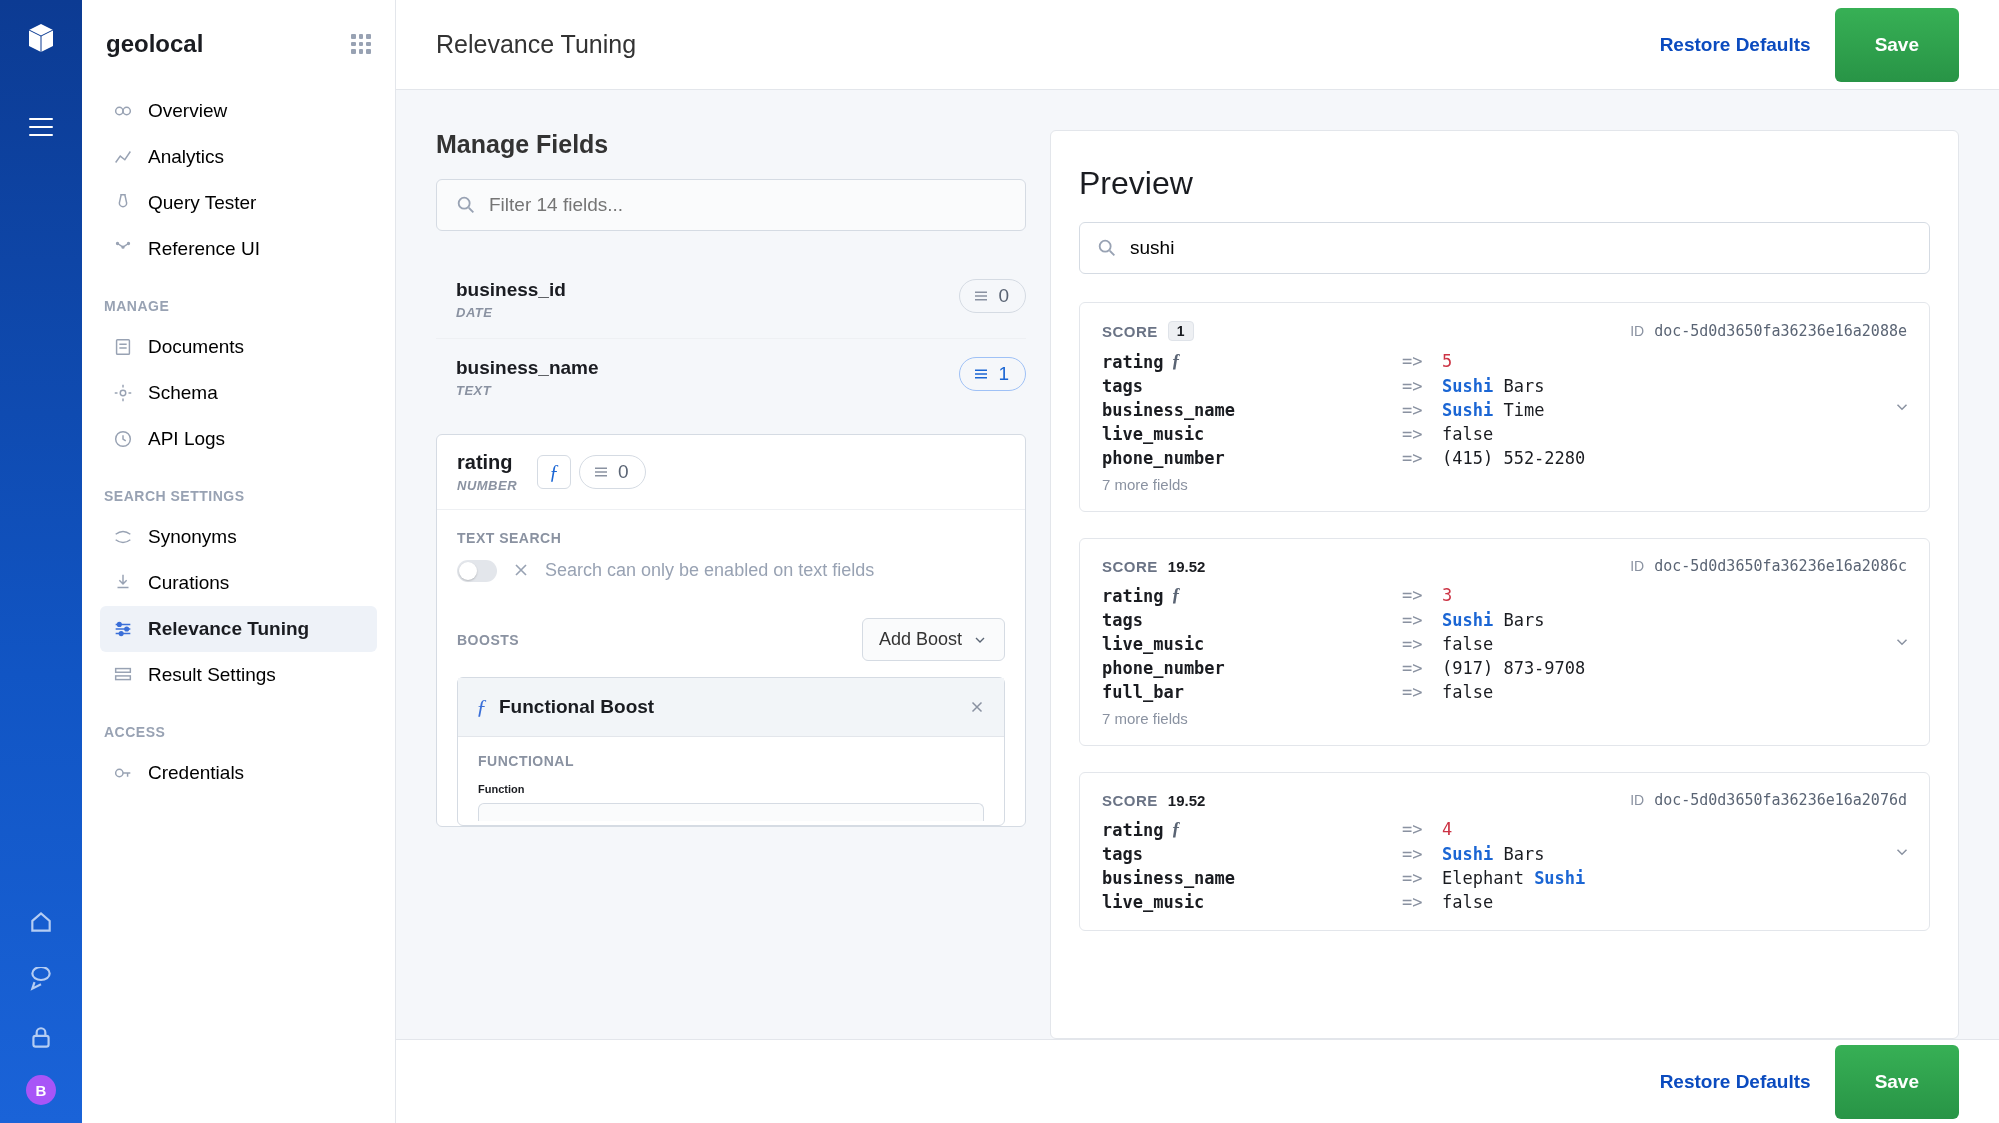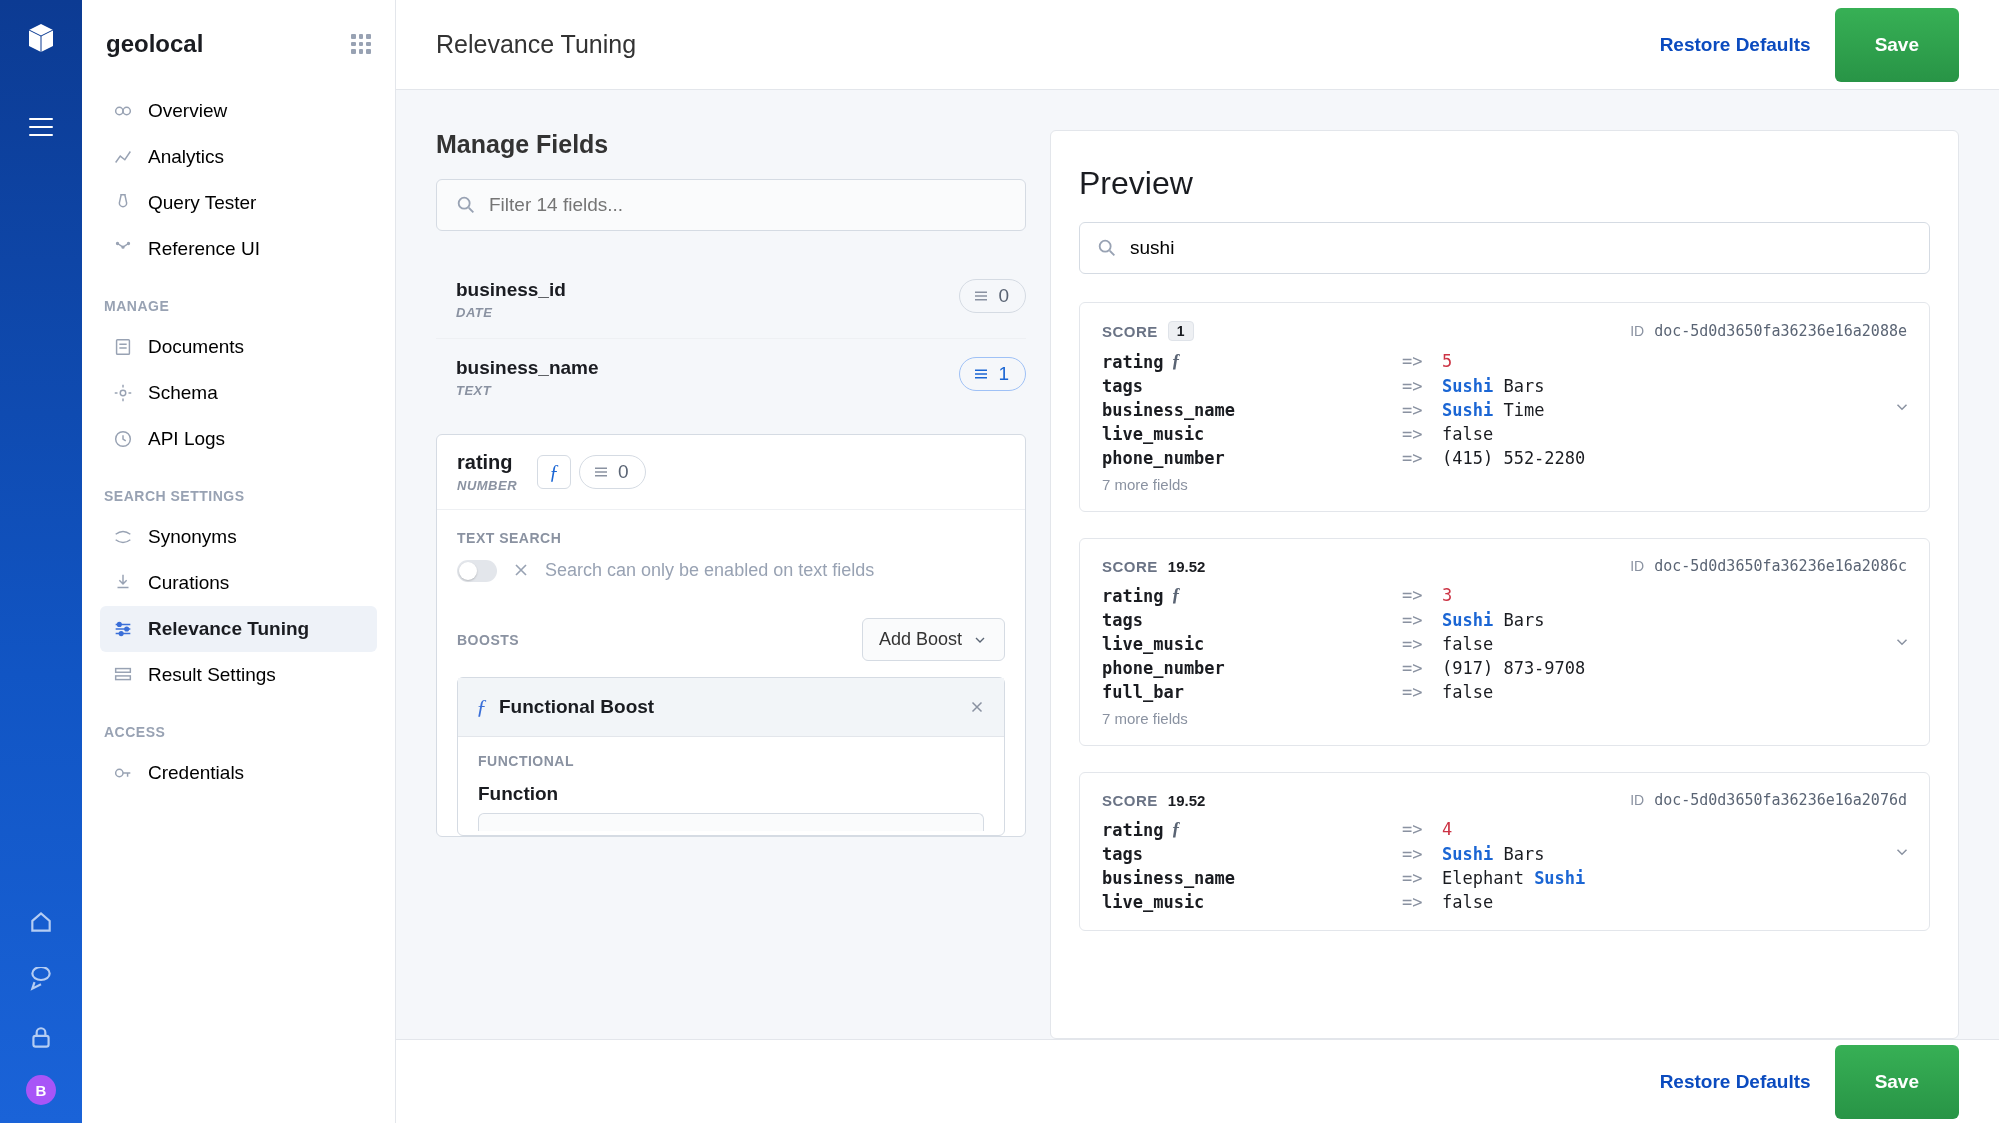--- a/index.html
+++ b/index.html
@@ -85,21 +85,21 @@
 .dd-btn { border:1px solid #d5dbe3; background:#fafbfc; border-radius:6px; padding:10px 16px; display:flex; align-items:center; gap:10px; font-size:18px; color:#333; cursor:pointer;}
 .dd-btn svg{width:16px;height:16px;stroke:#5a6474;fill:none;stroke-width:2;}
 
 .boost-card { margin:16px 20px 0 20px; border:1px solid #d5dbe3; border-radius:6px;}
 .bc-head { background:#f2f5f8; padding:16px 18px; display:flex; align-items:center; gap:12px; border-bottom:1px solid #e3e6eb;}
 .bc-head .fx { color:#3a6fd8; font-family:serif; font-style:italic; font-size:22px;}
 .bc-title { font-size:19px; font-weight:700;}
 .bc-close { margin-left:auto; stroke:#8a92a1; width:18px; height:18px; stroke-width:2; fill:none; cursor:pointer;}
 .bc-body { padding:16px 20px 4px 20px;}
 .bc-body .fp-label { margin-bottom:14px; display:block;}
-.bc-field-label { font-size:19px; font-weight:700; margin-bottom:8px;}
+.bc-field-label { font-size:11px; font-weight:700; margin-bottom:8px;}
 .bc-select { height:18px; border:1px solid #d5dbe3; border-top-left-radius:6px; border-top-right-radius:6px; border-bottom:none; background:#fafbfc;}
 
 
 .col-right { flex:1; border:1px solid #e3e6eb; background:#fff; border-radius:6px; padding:34px 28px; overflow:hidden; display:flex; flex-direction:column;}
 .prev-title { font-size:32px; font-weight:500; margin-bottom:20px;}
 .prev-search { border:1px solid #d5dbe3; border-radius:6px; display:flex; align-items:center; height:52px; padding:0 16px;}
 .prev-search svg{width:22px;height:22px;stroke:#98a2b3;fill:none;stroke-width:2;}
 .prev-search input{border:none;outline:none;font-size:19px;margin-left:12px;flex:1;}
 .results { margin-top:28px; overflow:auto; flex:1; display:flex; flex-direction:column; gap:26px;}
 .result-card { border:1px solid #e3e6eb; border-radius:6px; padding:18px 22px; position:relative;}

